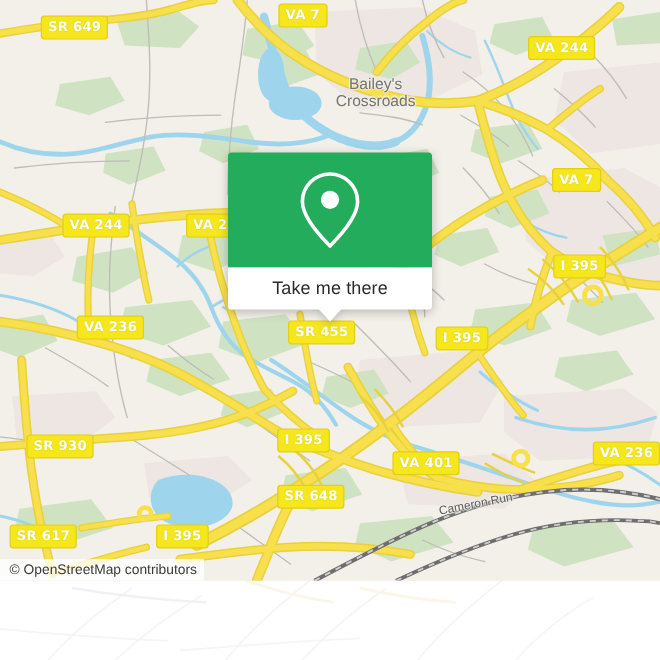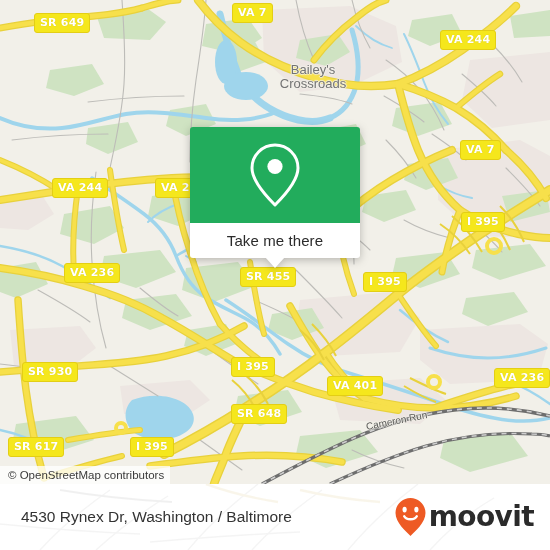--- a/index.html
+++ b/index.html
@@ -504,27 +504,16 @@
       </g>
       <g stroke="#c8a83a" fill="none" stroke-width="2.4">
         <path d="M206,0 C228,8 252,14 278,18"></path>
         <path d="M300,6 C326,12 352,16 380,18"></path>
       </g>
       <g stroke="#7a7a7a" fill="none" stroke-width="2">
         <path d="M60,6 C96,12 134,16 172,18"></path>
       </g>
     </svg>
 
-    <div id="footer-address">4530 Rynex Dr, Washington / Baltimore</div>
-
-    <div id="footer-logo">
-      <svg width="33" height="40" viewBox="0 0 33 40">
-        <path d="M16.5,1 C8.2,1 1.5,7.7 1.5,16 C1.5,25.5 12,34.5 16.5,39
-                 C21,34.5 31.5,25.5 31.5,16 C31.5,7.7 24.8,1 16.5,1 Z" fill="#EE5A24"></path>
-        <ellipse cx="10.6" cy="12.6" rx="2.1" ry="2.9" fill="#ffffff"></ellipse>
-        <ellipse cx="22.4" cy="12.6" rx="2.1" ry="2.9" fill="#ffffff"></ellipse>
-        <path d="M10.2,19.2 C12.2,23.2 20.8,23.2 22.8,19.2" fill="none" stroke="#ffffff" stroke-width="2.4" stroke-linecap="round"></path>
-      </svg>
-      <span id="footer-logo-text">moovit</span>
-    </div>
+
   </div>
 
 </div>
 
 </body></html>

